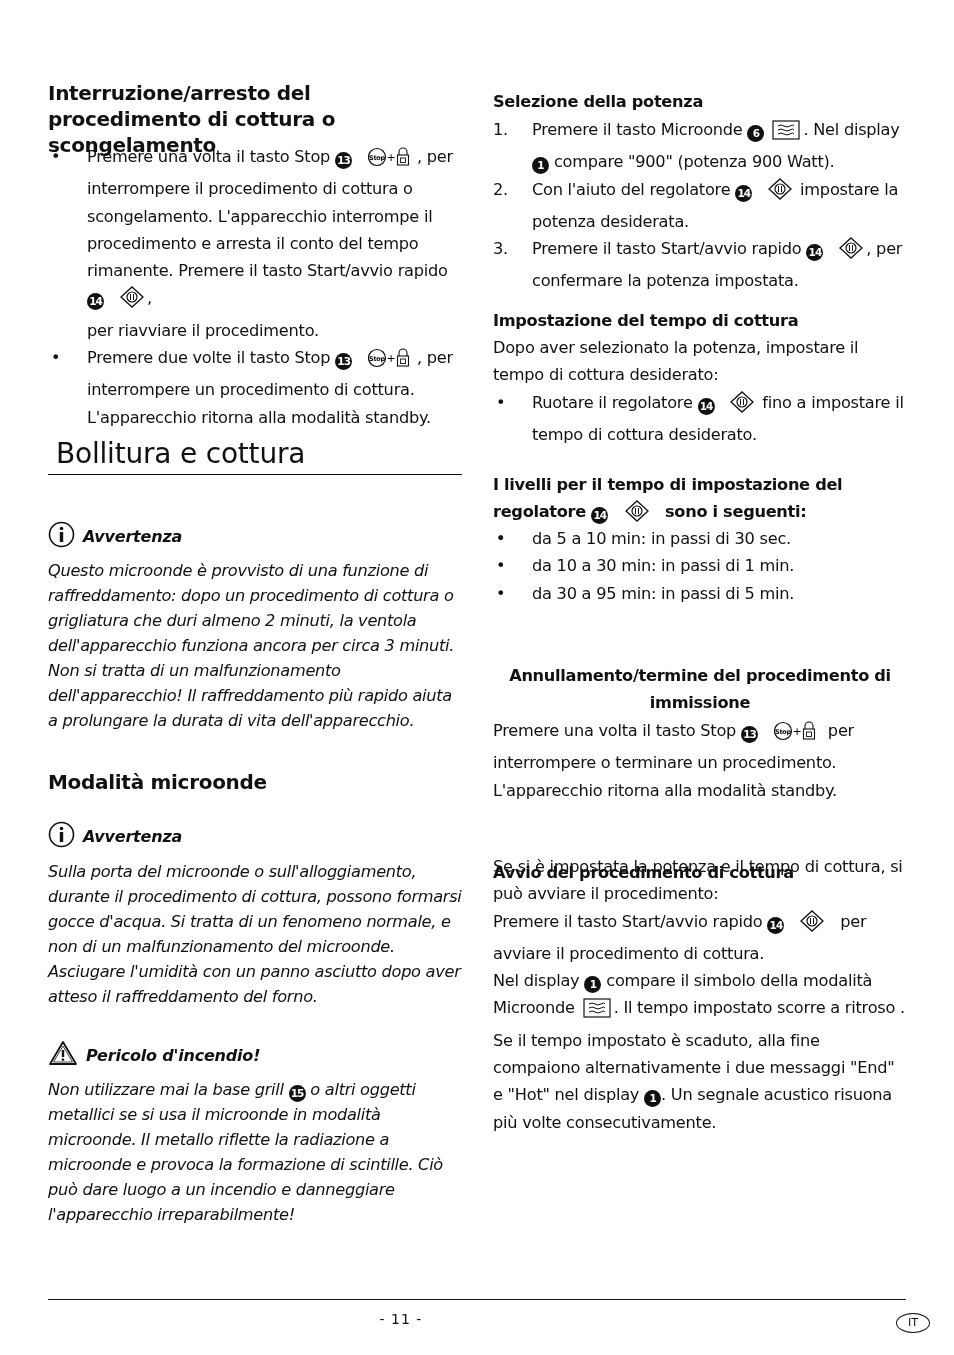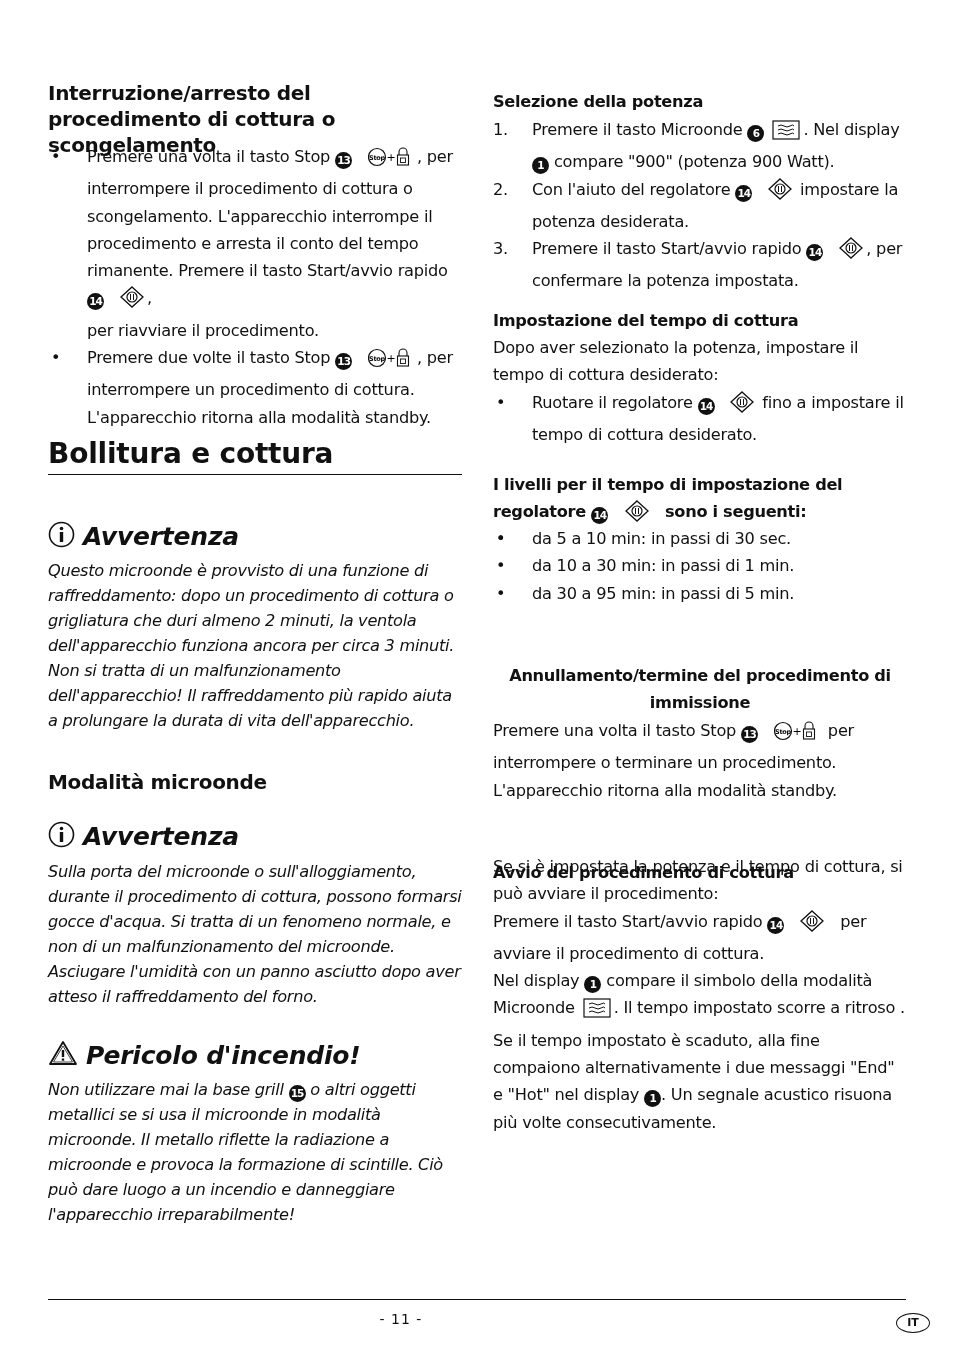--- a/index.html
+++ b/index.html
@@ -10,21 +10,21 @@
     }
     .col { position: absolute; top: 0; }
     .col-left { left: 48px; width: 414px; }
     .col-right { left: 493px; width: 414px; }
 
     .h-sub {
       position: absolute; left: 0; font-size: 20px; font-weight: bold;
       line-height: 26px; letter-spacing: -0.3px; margin: 0;
     }
     .h-big {
-      position: absolute; left: 0; font-size: 28px; font-weight: bold;
+      position: absolute; left: 8px; font-size: 28px; font-weight: normal;
       line-height: 34px; margin: 0; letter-spacing: -0.2px;
     }
     .rule {
       position: absolute; left: 0; height: 0; border-top: 1.5px solid #111;
     }
     .p, .li-text {
       font-size: 16.2px; line-height: 27.3px; letter-spacing: -0.25px;
     }
     .it { font-style: italic; font-size: 16.2px; line-height: 25px; letter-spacing: -0.3px; }
     .blk { position: absolute; left: 0; right: 0; margin: 0; }
@@ -33,41 +33,41 @@
     .list li .mark {
       position: absolute; left: 0; top: 0; width: 30px;
     }
     .list.bul li .mark { left: 3px; }
     .h-bold { font-weight: bold; font-size: 16.2px; line-height: 27.3px; letter-spacing: -0.3px; }
 
     .note-head {
       position: absolute; left: 0; display: flex; align-items: center; gap: 8px;
     }
     .note-head .title {
-      font-style: italic; font-weight: bold; font-size: 25px; letter-spacing: -0.2px;
+      font-style: italic; font-weight: bold; font-size: 16px; letter-spacing: -0.2px;
     }
 
     
     .num {
       display: inline-block; width: 17px; height: 17px; border-radius: 50%;
       background: #111; color: #fff; font-size: 10.5px; font-weight: bold;
       text-align: center; line-height: 17px; vertical-align: -2px;
       letter-spacing: -1px; font-family: "DejaVu Sans", sans-serif;
     }
     .ico { display: inline-block; vertical-align: -5px; margin: 0 3px; }
     .gap { display: inline-block; width: 8px; }
 
     .footer-rule { position: absolute; left: 48px; top: 1299px; width: 858px; border-top: 1.5px solid #111; }
     .page-num {
       position: absolute; left: 0; width: 802px; top: 1311px; text-align: center;
       font-size: 14px; letter-spacing: 1px;
     }
     .lang-badge {
       position: absolute; left: 896px; top: 1313px; width: 32px; height: 18px;
-      border: 1.3px solid #111; border-radius: 50%; font-size: 11px; font-weight: bold;
+      border: 1.3px solid #111; border-radius: 50%; font-size: 11px; font-weight: normal;
       text-align: center; line-height: 18px;
     }
   </style>
 </head>
 <body>
 
 <div class="col col-left">
 
   <h2 class="h-sub" style="top:80px; width:420px;">Interruzione/arresto del procedimento di cottura o scongelamento</h2>
 

